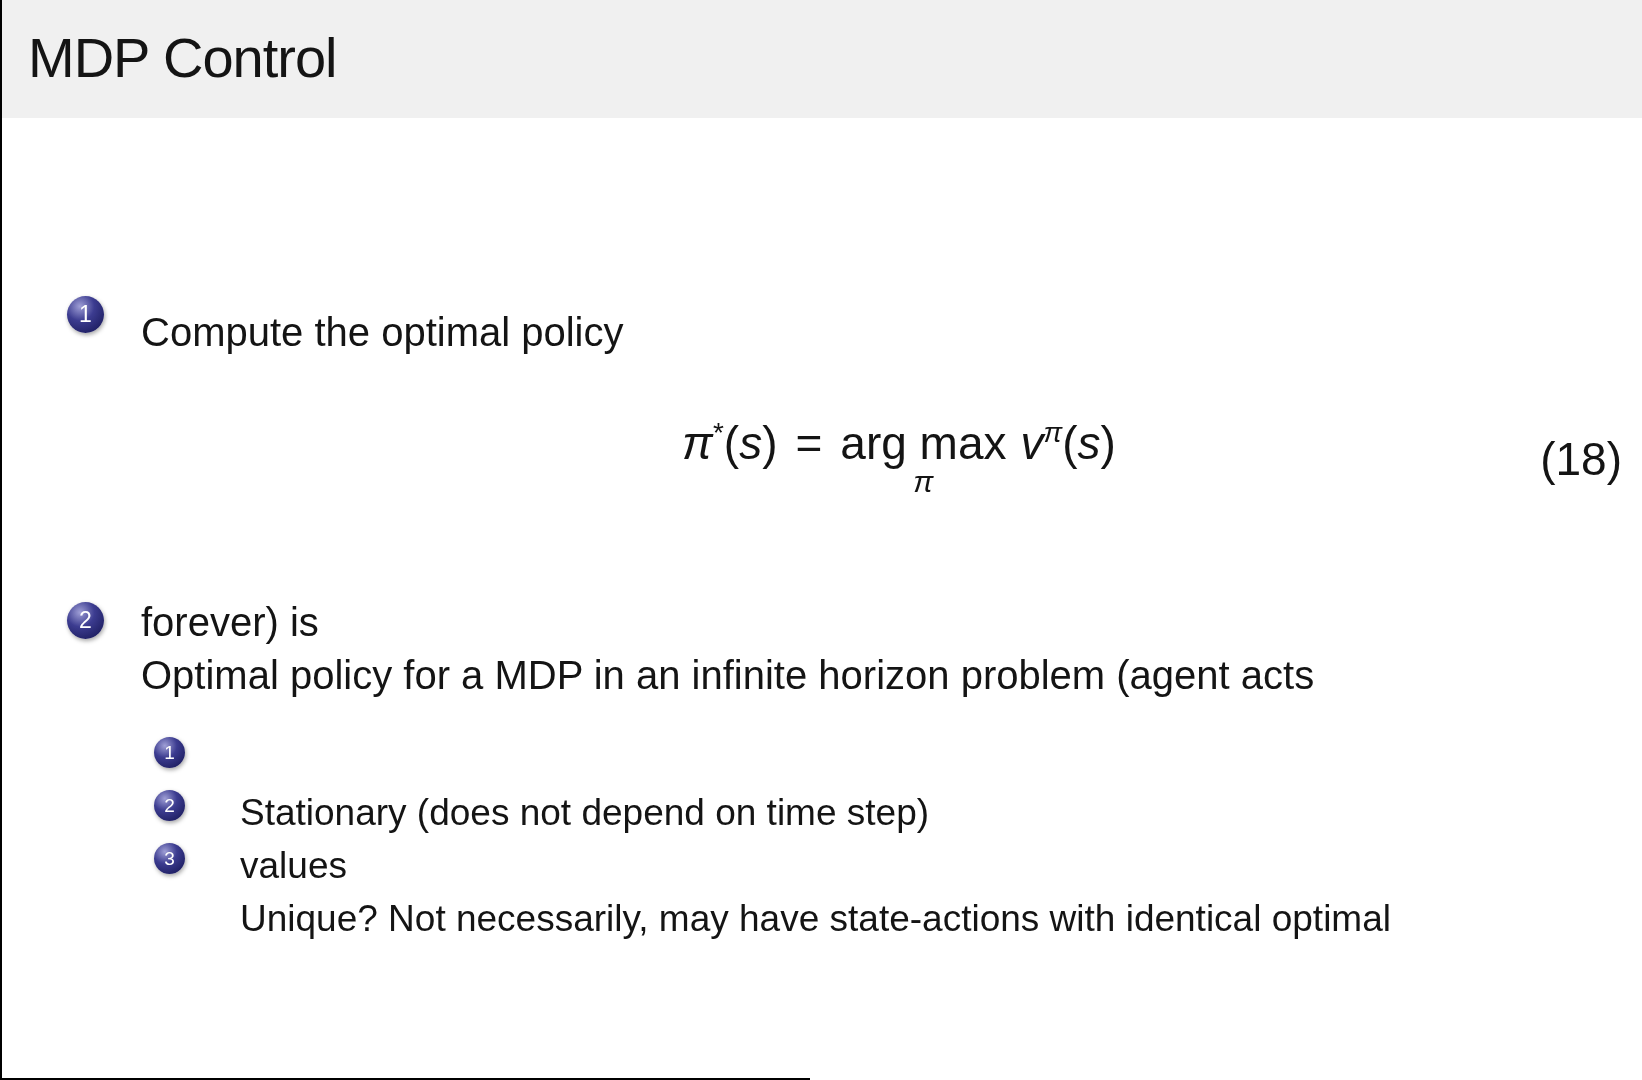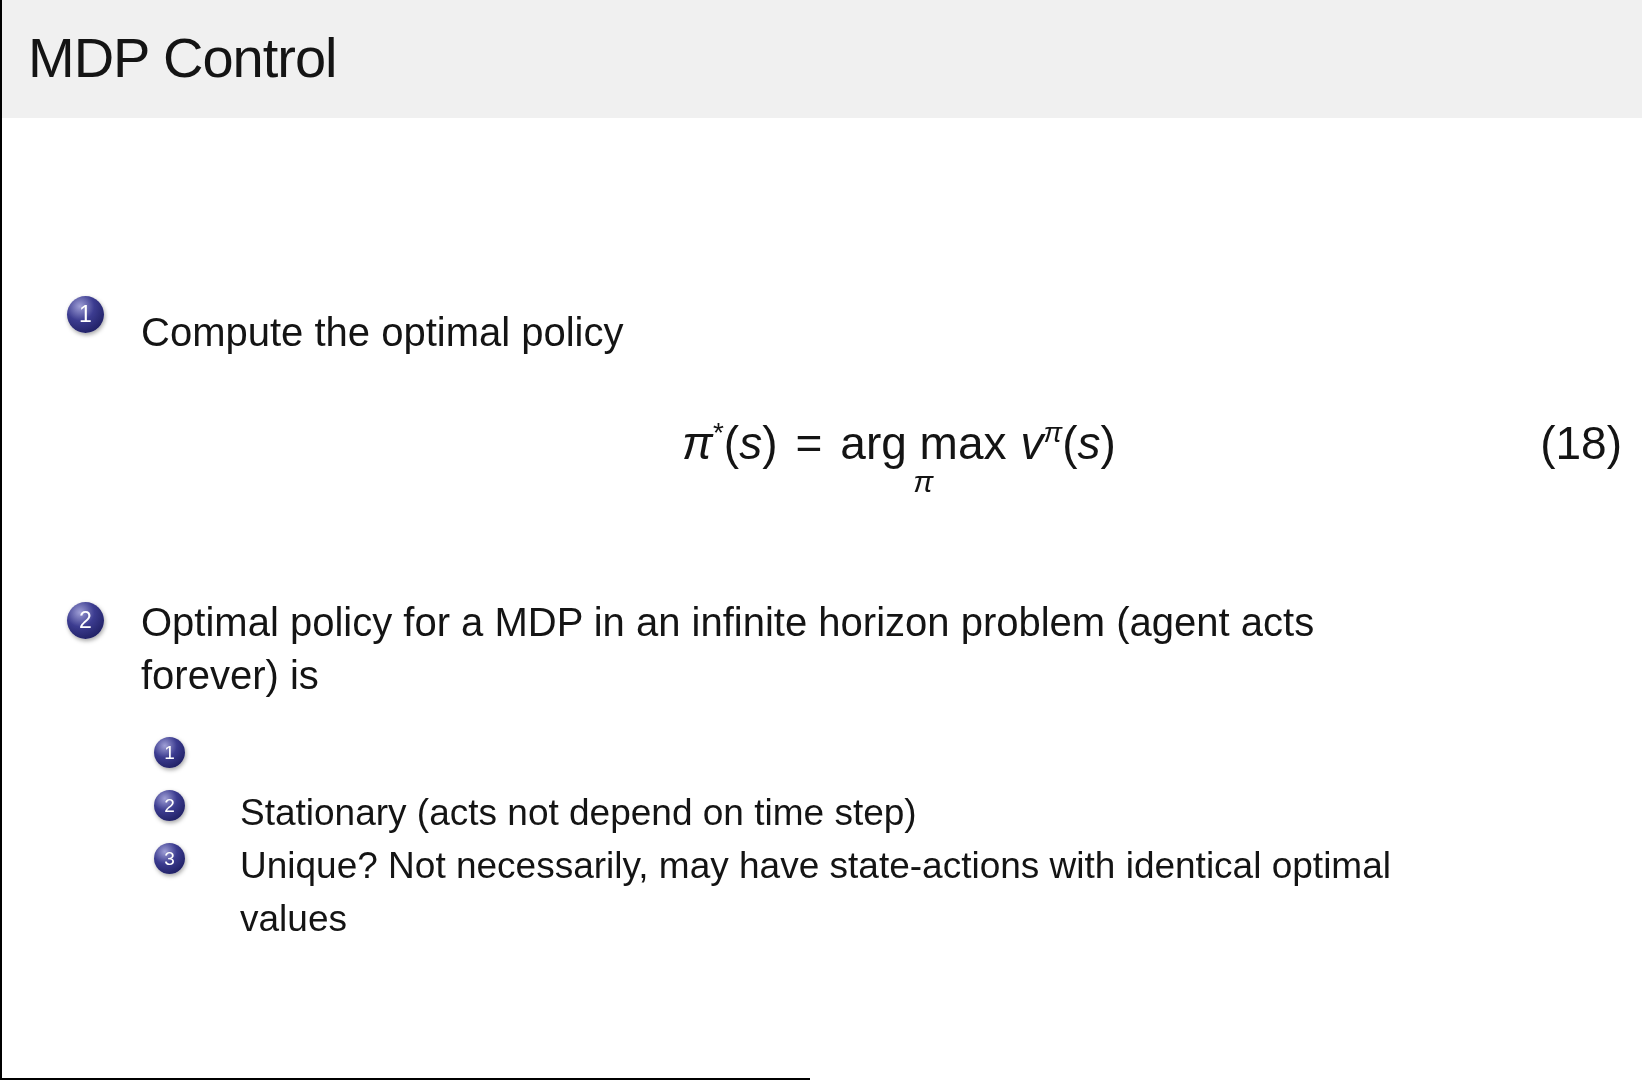--- a/index.html
+++ b/index.html
@@ -50,21 +50,21 @@
   .mo{font-style:normal;}
   .eqsign{margin:0 18px;}
   .sup{font-size:28px;position:relative;top:-0.62em;line-height:0;}
   .munder{position:relative;display:inline-block;margin-right:14px;}
   .munder .under{
     position:absolute;top:100%;left:50%;
     transform:translateX(-50%);margin-top:-4px;
     font-size:30px;line-height:1;
   }
   .eq-number{
-    position:absolute;top:416px;right:20px;
+    position:absolute;top:432px;right:20px;
     font-size:46px;line-height:55px;text-align:center;
   }
 </style>
 </head>
 <body>
 
 <div class="slide">
 
   <div class="frametitle">
     <h1>MDP Control</h1>
@@ -77,39 +77,39 @@
     <div class="tline">Compute the optimal policy</div>
   </div>
 
   <div class="equation"><span class="mi">π</span><span class="sup mo">*</span><span class="mo">(</span><span class="mi">s</span><span class="mo">)</span><span class="mo eqsign">=</span><span class="munder"><span class="mo">arg max</span><span class="under mi">π</span></span><span class="mi">v</span><span class="sup mi">π</span><span class="mo">(</span><span class="mi">s</span><span class="mo">)</span></div>
   <div class="eq-number">(18)</div>
 
   <div class="ball ball-lg" style="left:67px;top:602px;">
     <span>2</span>
   </div>
   <div class="tblock l1" style="top:596px;">
+    <div class="tline">forever) is</div>
     <div class="tline">Optimal policy for a MDP in an infinite horizon problem (agent acts</div>
-    <div class="tline">forever) is</div>
   </div>
 
   <div class="ball ball-sm" style="left:154px;top:737px;">
     <span>1</span>
   </div>
 
   <div class="ball ball-sm" style="left:154px;top:790px;">
     <span>2</span>
   </div>
   <div class="tblock l2" style="top:786px;">
-    <div class="tline">Stationary (acts not depend on time step)</div>
+    <div class="tline">Stationary (does not depend on time step)</div>
   </div>
 
   <div class="ball ball-sm" style="left:154px;top:843px;">
     <span>3</span>
   </div>
   <div class="tblock l2" style="top:839px;">
+    <div class="tline">values</div>
     <div class="tline">Unique? Not necessarily, may have state-actions with identical optimal</div>
-    <div class="tline">values</div>
   </div>
 
   <div class="edge-left"></div>
   <div class="edge-bottom"></div>
 
 </div>
 
 </body></html>

